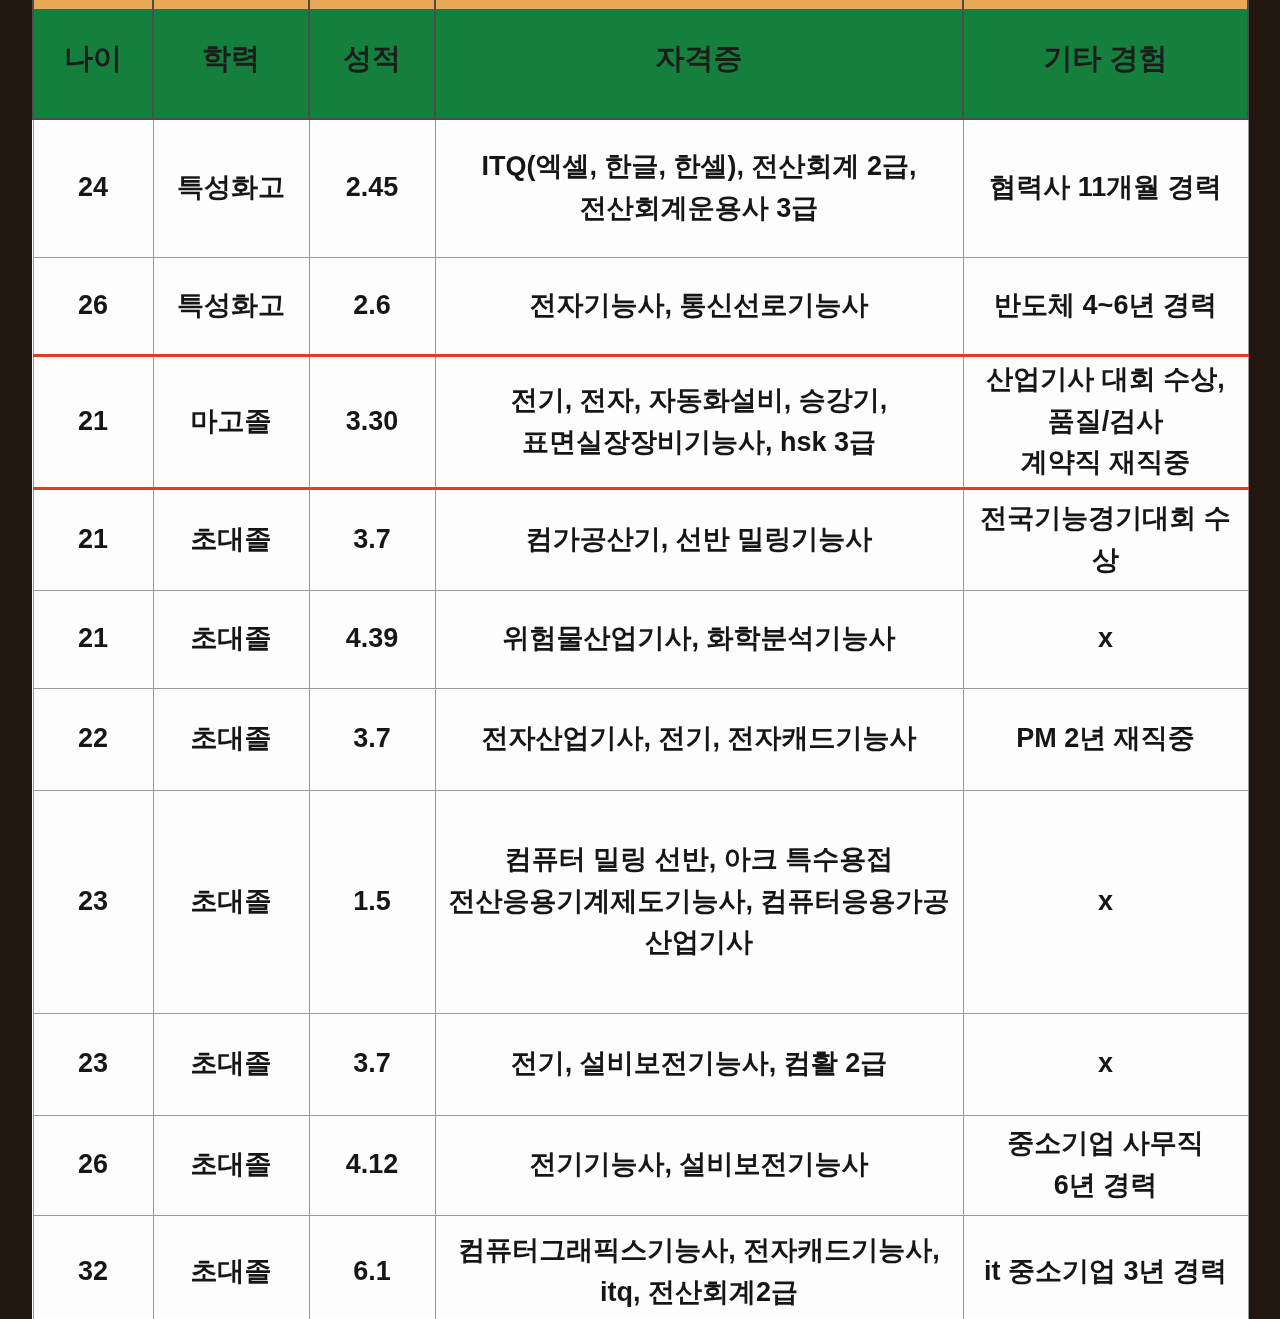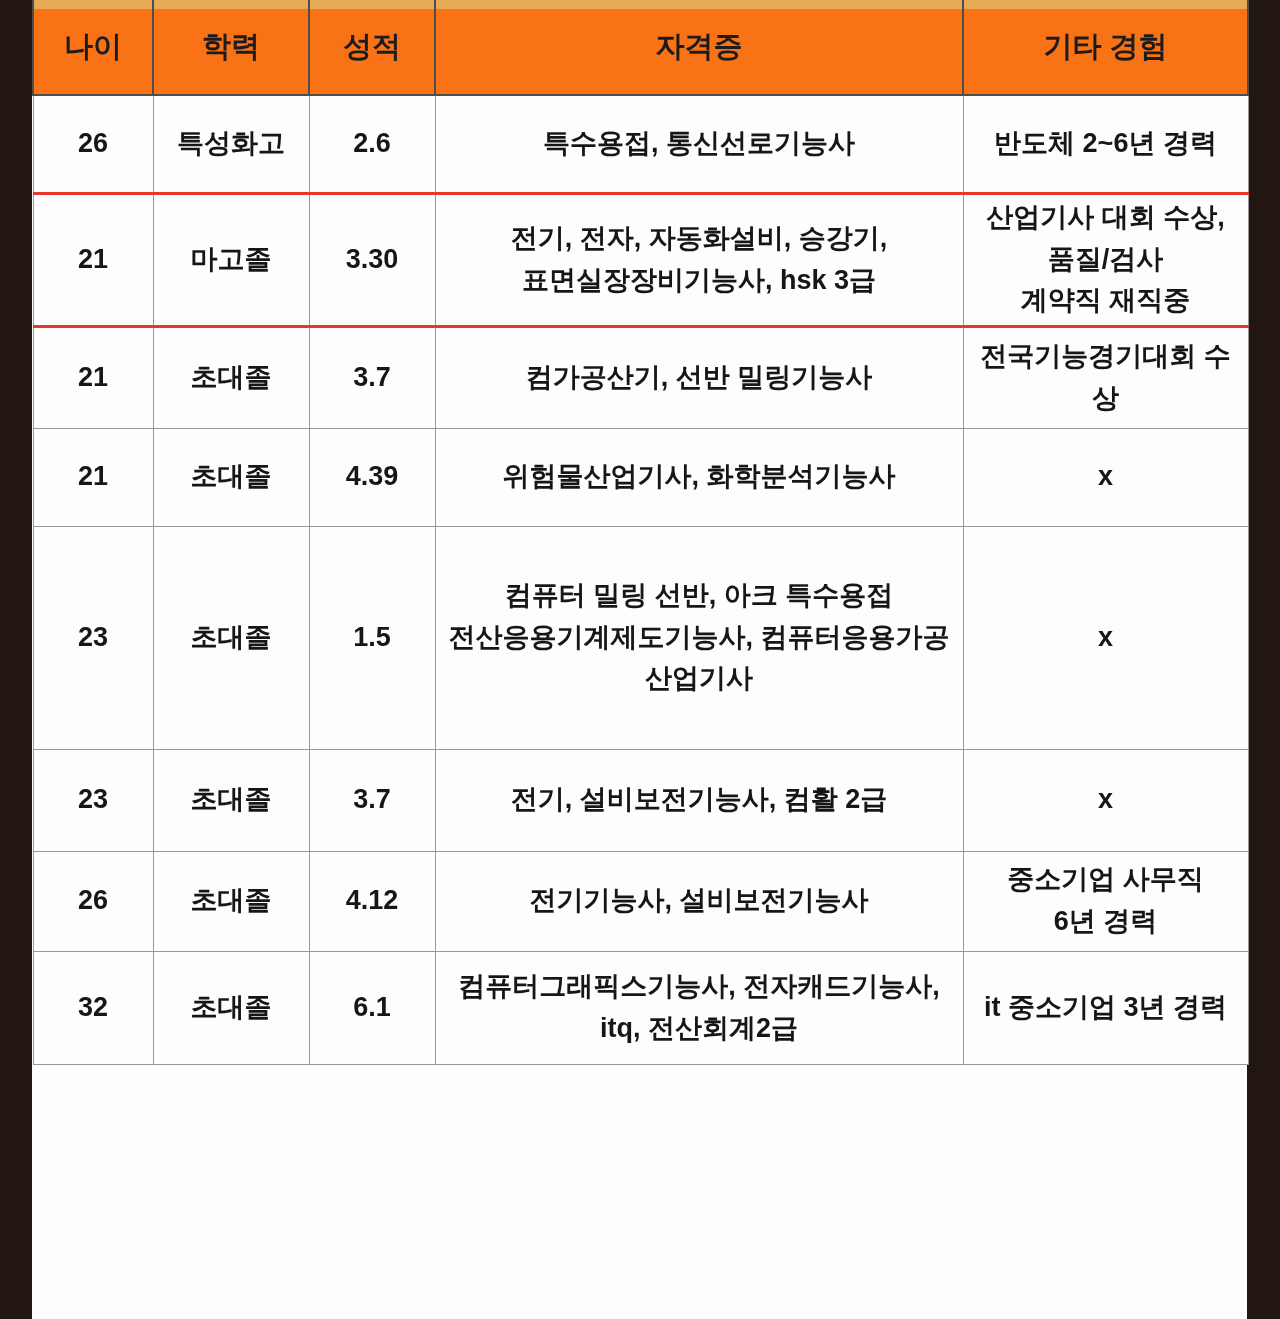--- a/index.html
+++ b/index.html
@@ -22,31 +22,31 @@
     width: 1215px;
     height: 1319px;
     background: #fdfdfd;
   }
   table.applicants {
     border-collapse: collapse;
     table-layout: fixed;
     width: 1215px;
   }
   table.applicants thead th {
-    background: #f97316;
+    background: #15803d;
     box-shadow: inset 0 9px 0 #E8A957;
     font-size: 29px;
     font-weight: bold;
     color: #1c1c1c;
     border: 2px solid #4d4d4d;
     border-top: none;
     height: 94px;
     text-align: center;
     vertical-align: middle;
-    padding: 0;
+    padding: 12px;
   }
   table.applicants td {
     background: #fdfdfd;
     border: 1px solid #999999;
     font-size: 27px;
     font-weight: bold;
     color: #161616;
     text-align: center;
     vertical-align: middle;
     white-space: pre-line;
@@ -76,26 +76,34 @@
       <thead>
         <tr>
           <th>나이</th>
           <th>학력</th>
           <th>성적</th>
           <th>자격증</th>
           <th>기타 경험</th>
         </tr>
       </thead>
       <tbody>
+        <tr style="height:138px">
+          <td>24</td>
+          <td>특성화고</td>
+          <td>2.45</td>
+          <td>ITQ(엑셀, 한글, 한셀), 전산회계 2급,
+전산회계운용사 3급</td>
+          <td>협력사 11개월 경력</td>
+        </tr>
         <tr style="height:98px">
           <td>26</td>
           <td>특성화고</td>
           <td>2.6</td>
-          <td>특수용접, 통신선로기능사</td>
-          <td>반도체 2~6년 경력</td>
+          <td>전자기능사, 통신선로기능사</td>
+          <td>반도체 4~6년 경력</td>
         </tr>
         <tr class="hl" style="height:133px">
           <td>21</td>
           <td>마고졸</td>
           <td>3.30</td>
           <td>전기, 전자, 자동화설비, 승강기,
 표면실장장비기능사, hsk 3급</td>
           <td>산업기사 대회 수상,
 품질/검사
 계약직 재직중</td>
@@ -106,20 +114,27 @@
           <td>3.7</td>
           <td>컴가공산기, 선반 밀링기능사</td>
           <td>전국기능경기대회 수상</td>
         </tr>
         <tr style="height:98px">
           <td>21</td>
           <td>초대졸</td>
           <td>4.39</td>
           <td>위험물산업기사, 화학분석기능사</td>
           <td>x</td>
+        </tr>
+        <tr style="height:102px">
+          <td>22</td>
+          <td>초대졸</td>
+          <td>3.7</td>
+          <td>전자산업기사, 전기, 전자캐드기능사</td>
+          <td>PM 2년 재직중</td>
         </tr>
         <tr style="height:223px">
           <td>23</td>
           <td>초대졸</td>
           <td>1.5</td>
           <td>컴퓨터 밀링 선반, 아크 특수용접
 전산응용기계제도기능사, 컴퓨터응용가공
 산업기사</td>
           <td>x</td>
         </tr>

